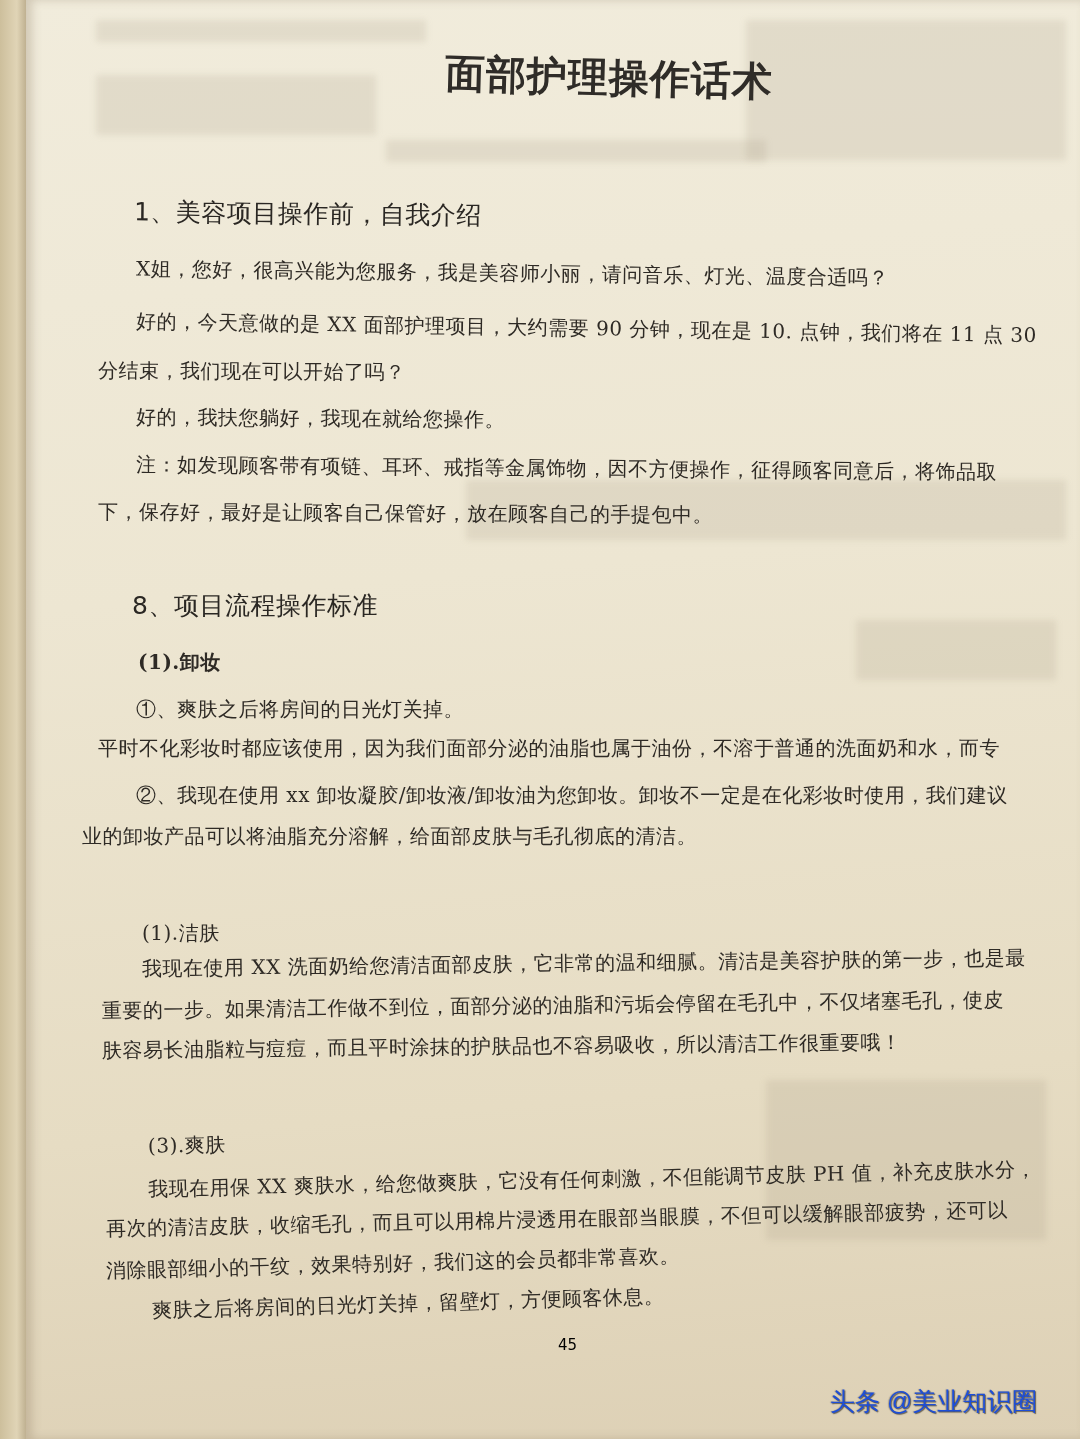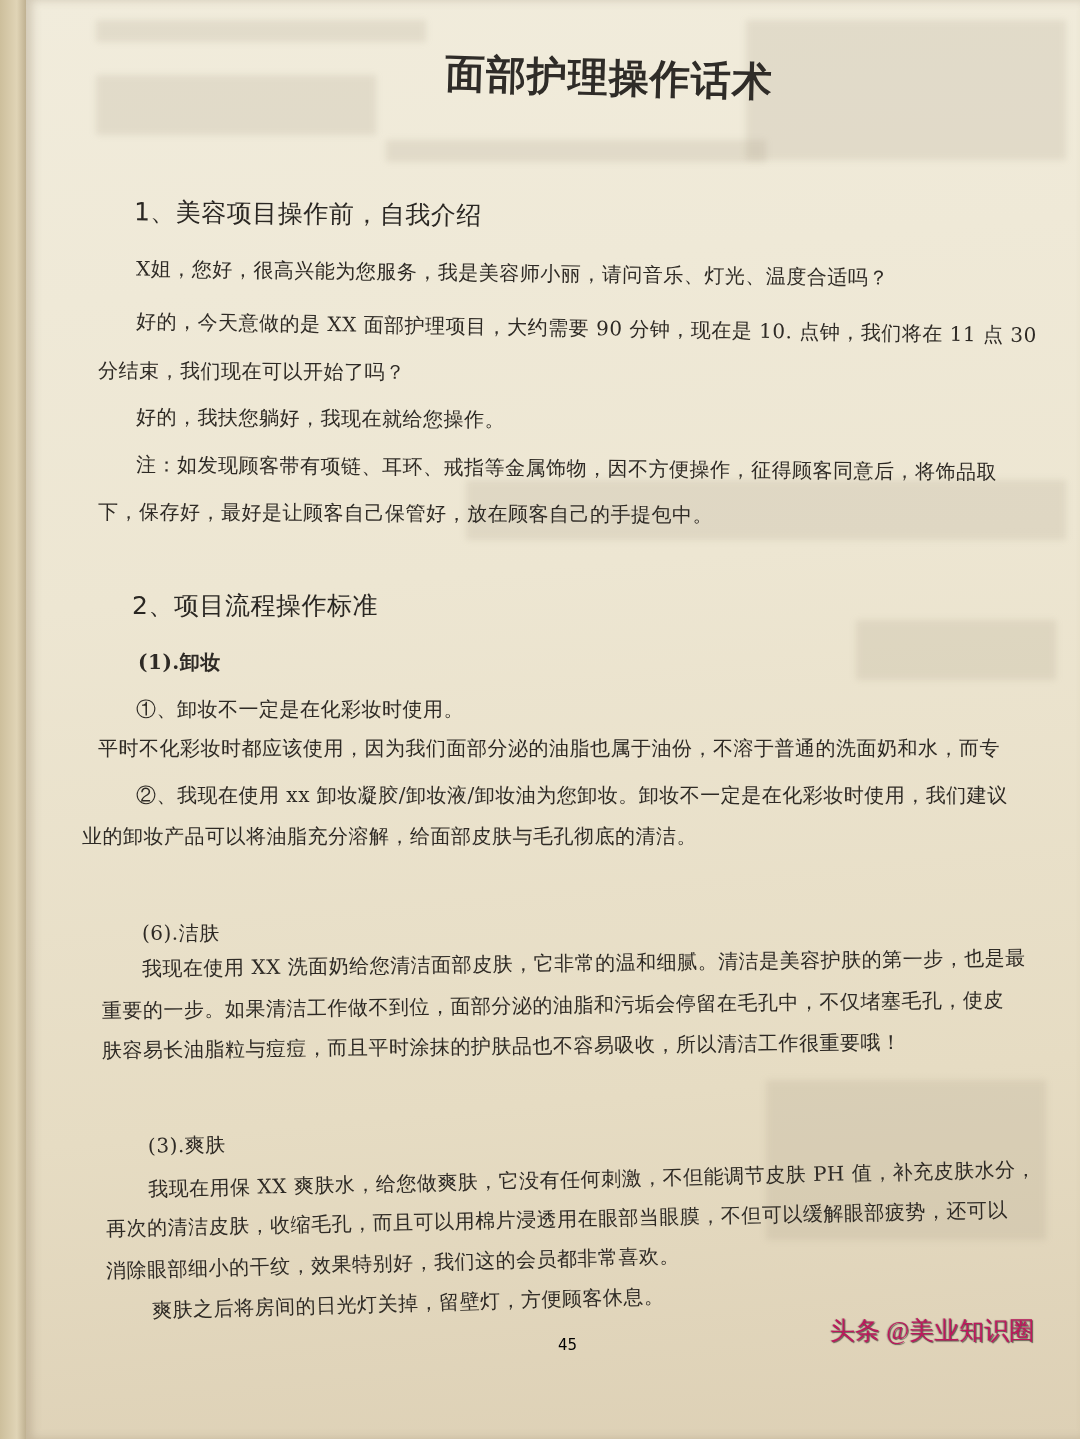--- a/index.html
+++ b/index.html
@@ -63,24 +63,24 @@
     }
     .pagenum {
       position: absolute;
       left: 558px; top: 1336px;
       font-family: "DejaVu Sans", "Liberation Sans", sans-serif;
       font-size: 15px;
       color: #000000;
     }
     .watermark {
       position: absolute;
-      left: 830px; top: 1314px;
-      font-family: Liberation Serif, serif;
+      left: 830px; top: 1385px;
+      font-family: Liberation Sans, sans-serif;
       font-size: 25px;
-      color: #be185d;
+      color: #1d4ed8;
       text-shadow: 1px 1px 1px rgba(0,0,0,0.55), -1px 0 1px rgba(0,0,0,0.25);
       white-space: nowrap;
     }
   </style>
 </head>
 <body>
 
 <div class="page-edge"></div>
 
 <div class="page">
@@ -101,29 +101,29 @@
 <div class="line" style="left:136px;top:260px;transform:rotate(0.7deg);">X姐，您好，很高兴能为您服务，我是美容师小丽，请问音乐、灯光、温度合适吗？</div>
 
 <div class="line" style="left:136px;top:315px;transform:rotate(0.9deg);">好的，今天意做的是 XX 面部护理项目，大约需要 90 分钟，现在是 10. 点钟，我们将在 11 点 30</div>
 <div class="line" style="left:98px;top:358px;transform:rotate(0.3deg);">分结束，我们现在可以开始了吗？</div>
 
 <div class="line" style="left:136px;top:405px;transform:rotate(0.4deg);">好的，我扶您躺好，我现在就给您操作。</div>
 
 <div class="line" style="left:136px;top:455px;transform:rotate(0.5deg);">注：如发现顾客带有项链、耳环、戒指等金属饰物，因不方便操作，征得顾客同意后，将饰品取</div>
 <div class="line" style="left:98px;top:500px;transform:rotate(0.3deg);">下，保存好，最好是让顾客自己保管好，放在顾客自己的手提包中。</div>
 
-<div class="line h2" style="left:132px;top:589px;">2、项目流程操作标准</div>
+<div class="line h2" style="left:132px;top:589px;">8、项目流程操作标准</div>
 
 <div class="line sub" style="left:138px;top:649px;font-weight:bold;">(1).卸妆</div>
-<div class="line" style="left:136px;top:696px;">①、卸妆不一定是在化彩妆时使用。</div>
+<div class="line" style="left:136px;top:696px;">①、爽肤之后将房间的日光灯关掉。</div>
 <div class="line" style="left:136px;top:738px;margin-top:44px;">②、我现在使用 xx 卸妆凝胶/卸妆液/卸妆油为您卸妆。卸妆不一定是在化彩妆时使用，我们建议</div>
 <div class="line" style="left:98px;top:735px;">平时不化彩妆时都应该使用，因为我们面部分泌的油脂也属于油份，不溶于普通的洗面奶和水，而专</div>
 <div class="line" style="left:82px;top:823px;">业的卸妆产品可以将油脂充分溶解，给面部皮肤与毛孔彻底的清洁。</div>
 
-<div class="line sub" style="left:142px;top:920px;">(6).洁肤</div>
+<div class="line sub" style="left:142px;top:920px;">(1).洁肤</div>
 <div class="line" style="left:142px;top:950px;transform:rotate(-0.7deg);">我现在使用 XX 洗面奶给您清洁面部皮肤，它非常的温和细腻。清洁是美容护肤的第一步，也是最</div>
 <div class="line" style="left:102px;top:992px;transform:rotate(-0.7deg);">重要的一步。如果清洁工作做不到位，面部分泌的油脂和污垢会停留在毛孔中，不仅堵塞毛孔，使皮</div>
 <div class="line" style="left:102px;top:1033px;transform:rotate(-0.6deg);">肤容易长油脂粒与痘痘，而且平时涂抹的护肤品也不容易吸收，所以清洁工作很重要哦！</div>
 
 <div class="line sub" style="left:148px;top:1132px;transform:rotate(-1deg);">(3).爽肤</div>
 <div class="line" style="left:148px;top:1166px;transform:rotate(-1.3deg);">我现在用保 XX 爽肤水，给您做爽肤，它没有任何刺激，不但能调节皮肤 PH 值，补充皮肤水分，</div>
 <div class="line" style="left:106px;top:1206px;transform:rotate(-1.2deg);">再次的清洁皮肤，收缩毛孔，而且可以用棉片浸透用在眼部当眼膜，不但可以缓解眼部疲势，还可以</div>
 <div class="line" style="left:106px;top:1250px;transform:rotate(-1.5deg);">消除眼部细小的干纹，效果特别好，我们这的会员都非常喜欢。</div>
 <div class="line" style="left:152px;top:1290px;transform:rotate(-1.6deg);">爽肤之后将房间的日光灯关掉，留壁灯，方便顾客休息。</div>
 

